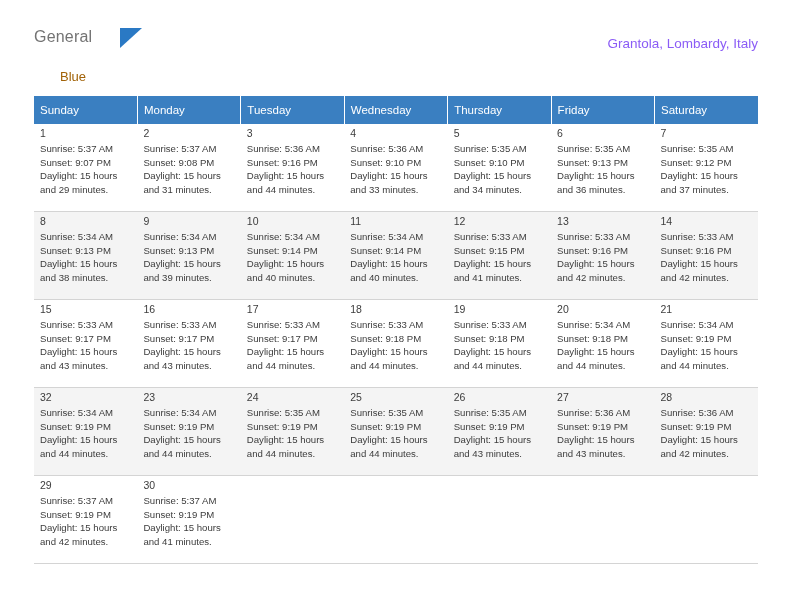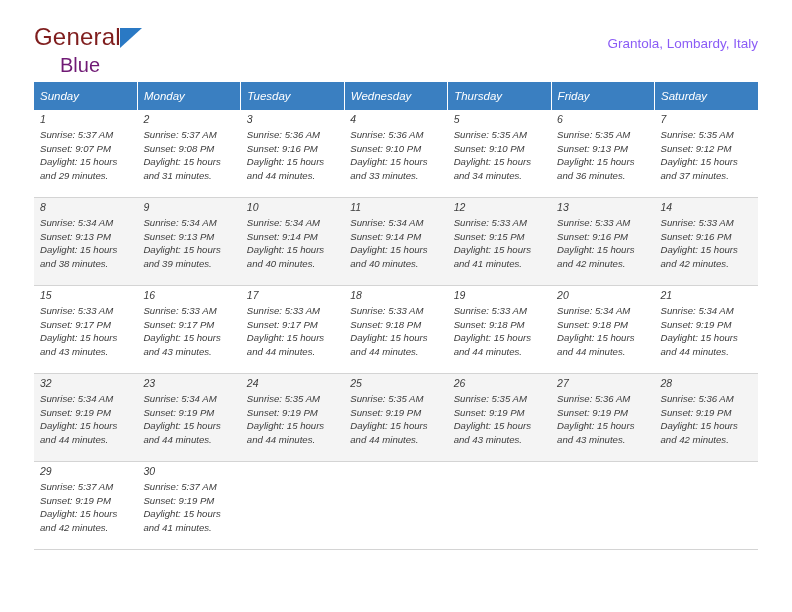--- a/index.html
+++ b/index.html
@@ -30,33 +30,33 @@
     padding-top: 26px;
     height: 72px;
     box-sizing: border-box;
   }
   .logo {
     position: relative;
     width: 110px;
     height: 46px;
   }
   .logo-general {
-    font-size: 24px;
-    color: #7f1d1d;
+    font-size: 16px;
+    color: #737373;
     letter-spacing: 0.2px;
     line-height: 22px;
     font-family: "Liberation Sans", sans-serif;
   }
   .logo-blue {
-    font-size: 20px;
-    color: #701a75;
+    font-size: 13px;
+    color: #a16207;
     line-height: 20px;
     padding-left: 26px;
     display: block;
-    margin-top: 6px;
+    margin-top: 19px;
   }
   .logo-flag {
     position: absolute;
     right: 2px;
     top: 2px;
     width: 0;
     height: 0;
     border-left: 22px solid #2a79c4;
     border-bottom: 20px solid transparent;
   }
@@ -73,22 +73,21 @@
     font-size: 13.5px;
     color: #8b5cf6;
     margin-top: 10px;
     line-height: 16px;
   }
   
   table.calendar {
     width: 724px;
     border-collapse: collapse;
     table-layout: fixed;
-    margin-top: 10px;
-    font-style: italic;
+    margin-top: 24px;
   }
   table.calendar th {
     background: #3a7fc1;
     color: #ffffff;
     font-size: 11.5px;
     font-weight: normal;
     text-align: left;
     padding: 5px 0 5px 6px;
     height: 18px;
     border-right: 1px solid #ffffff;

